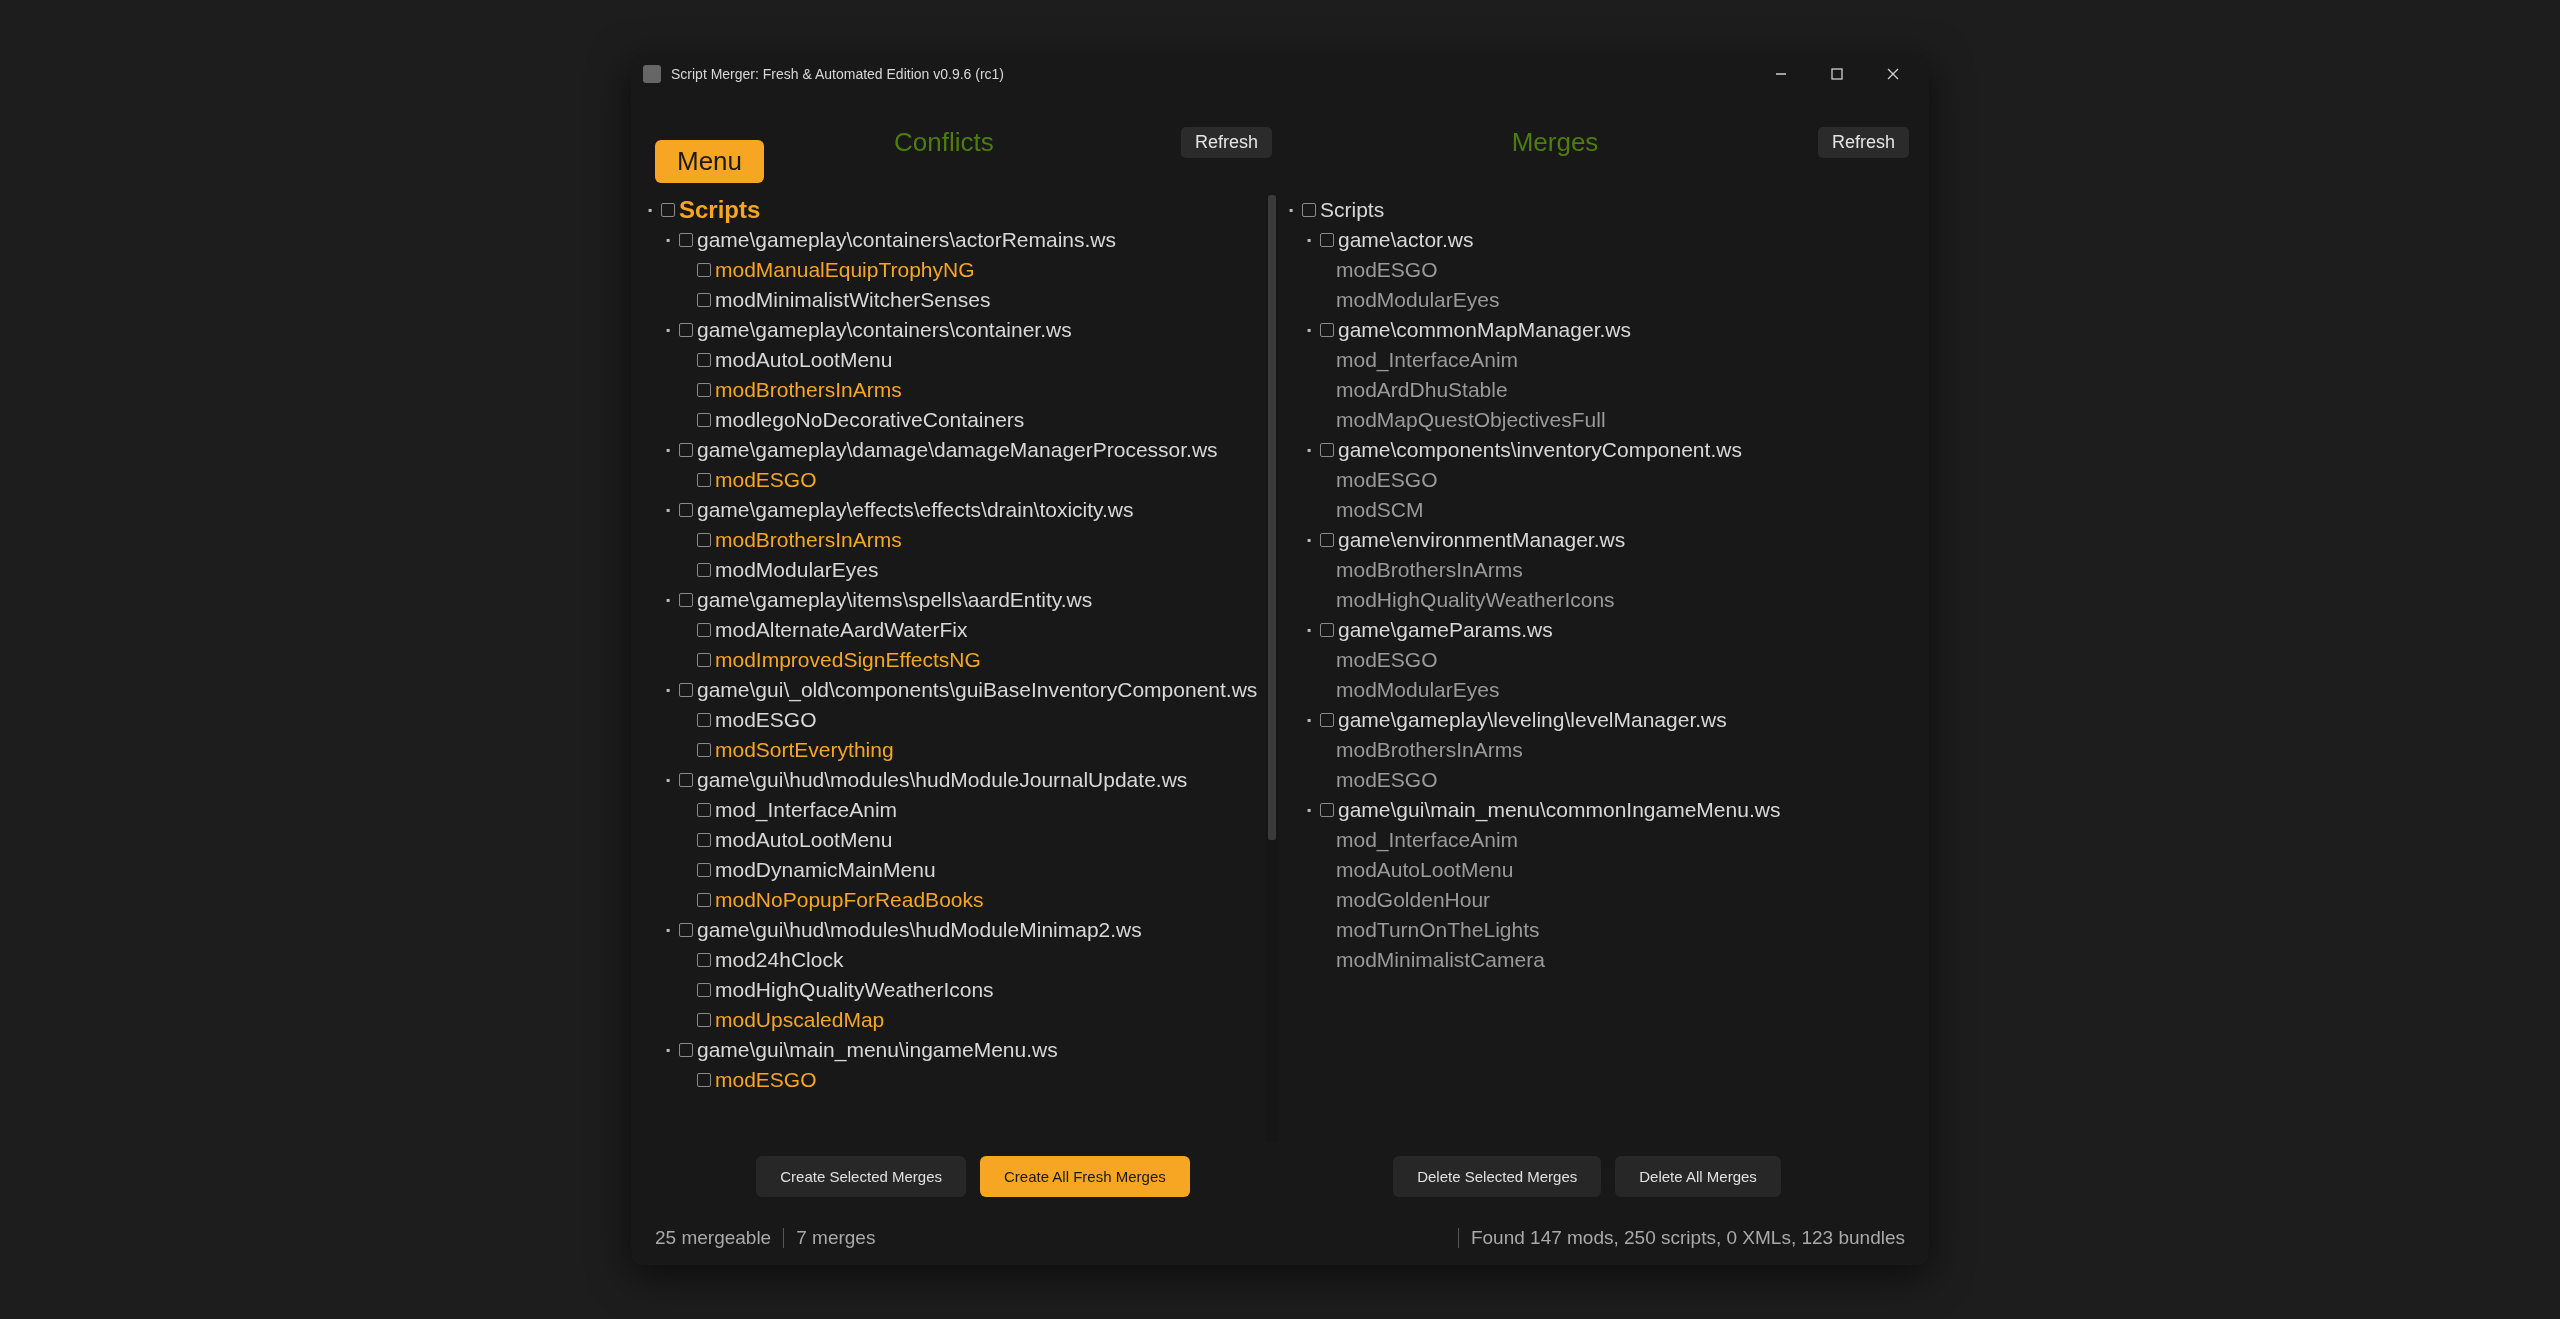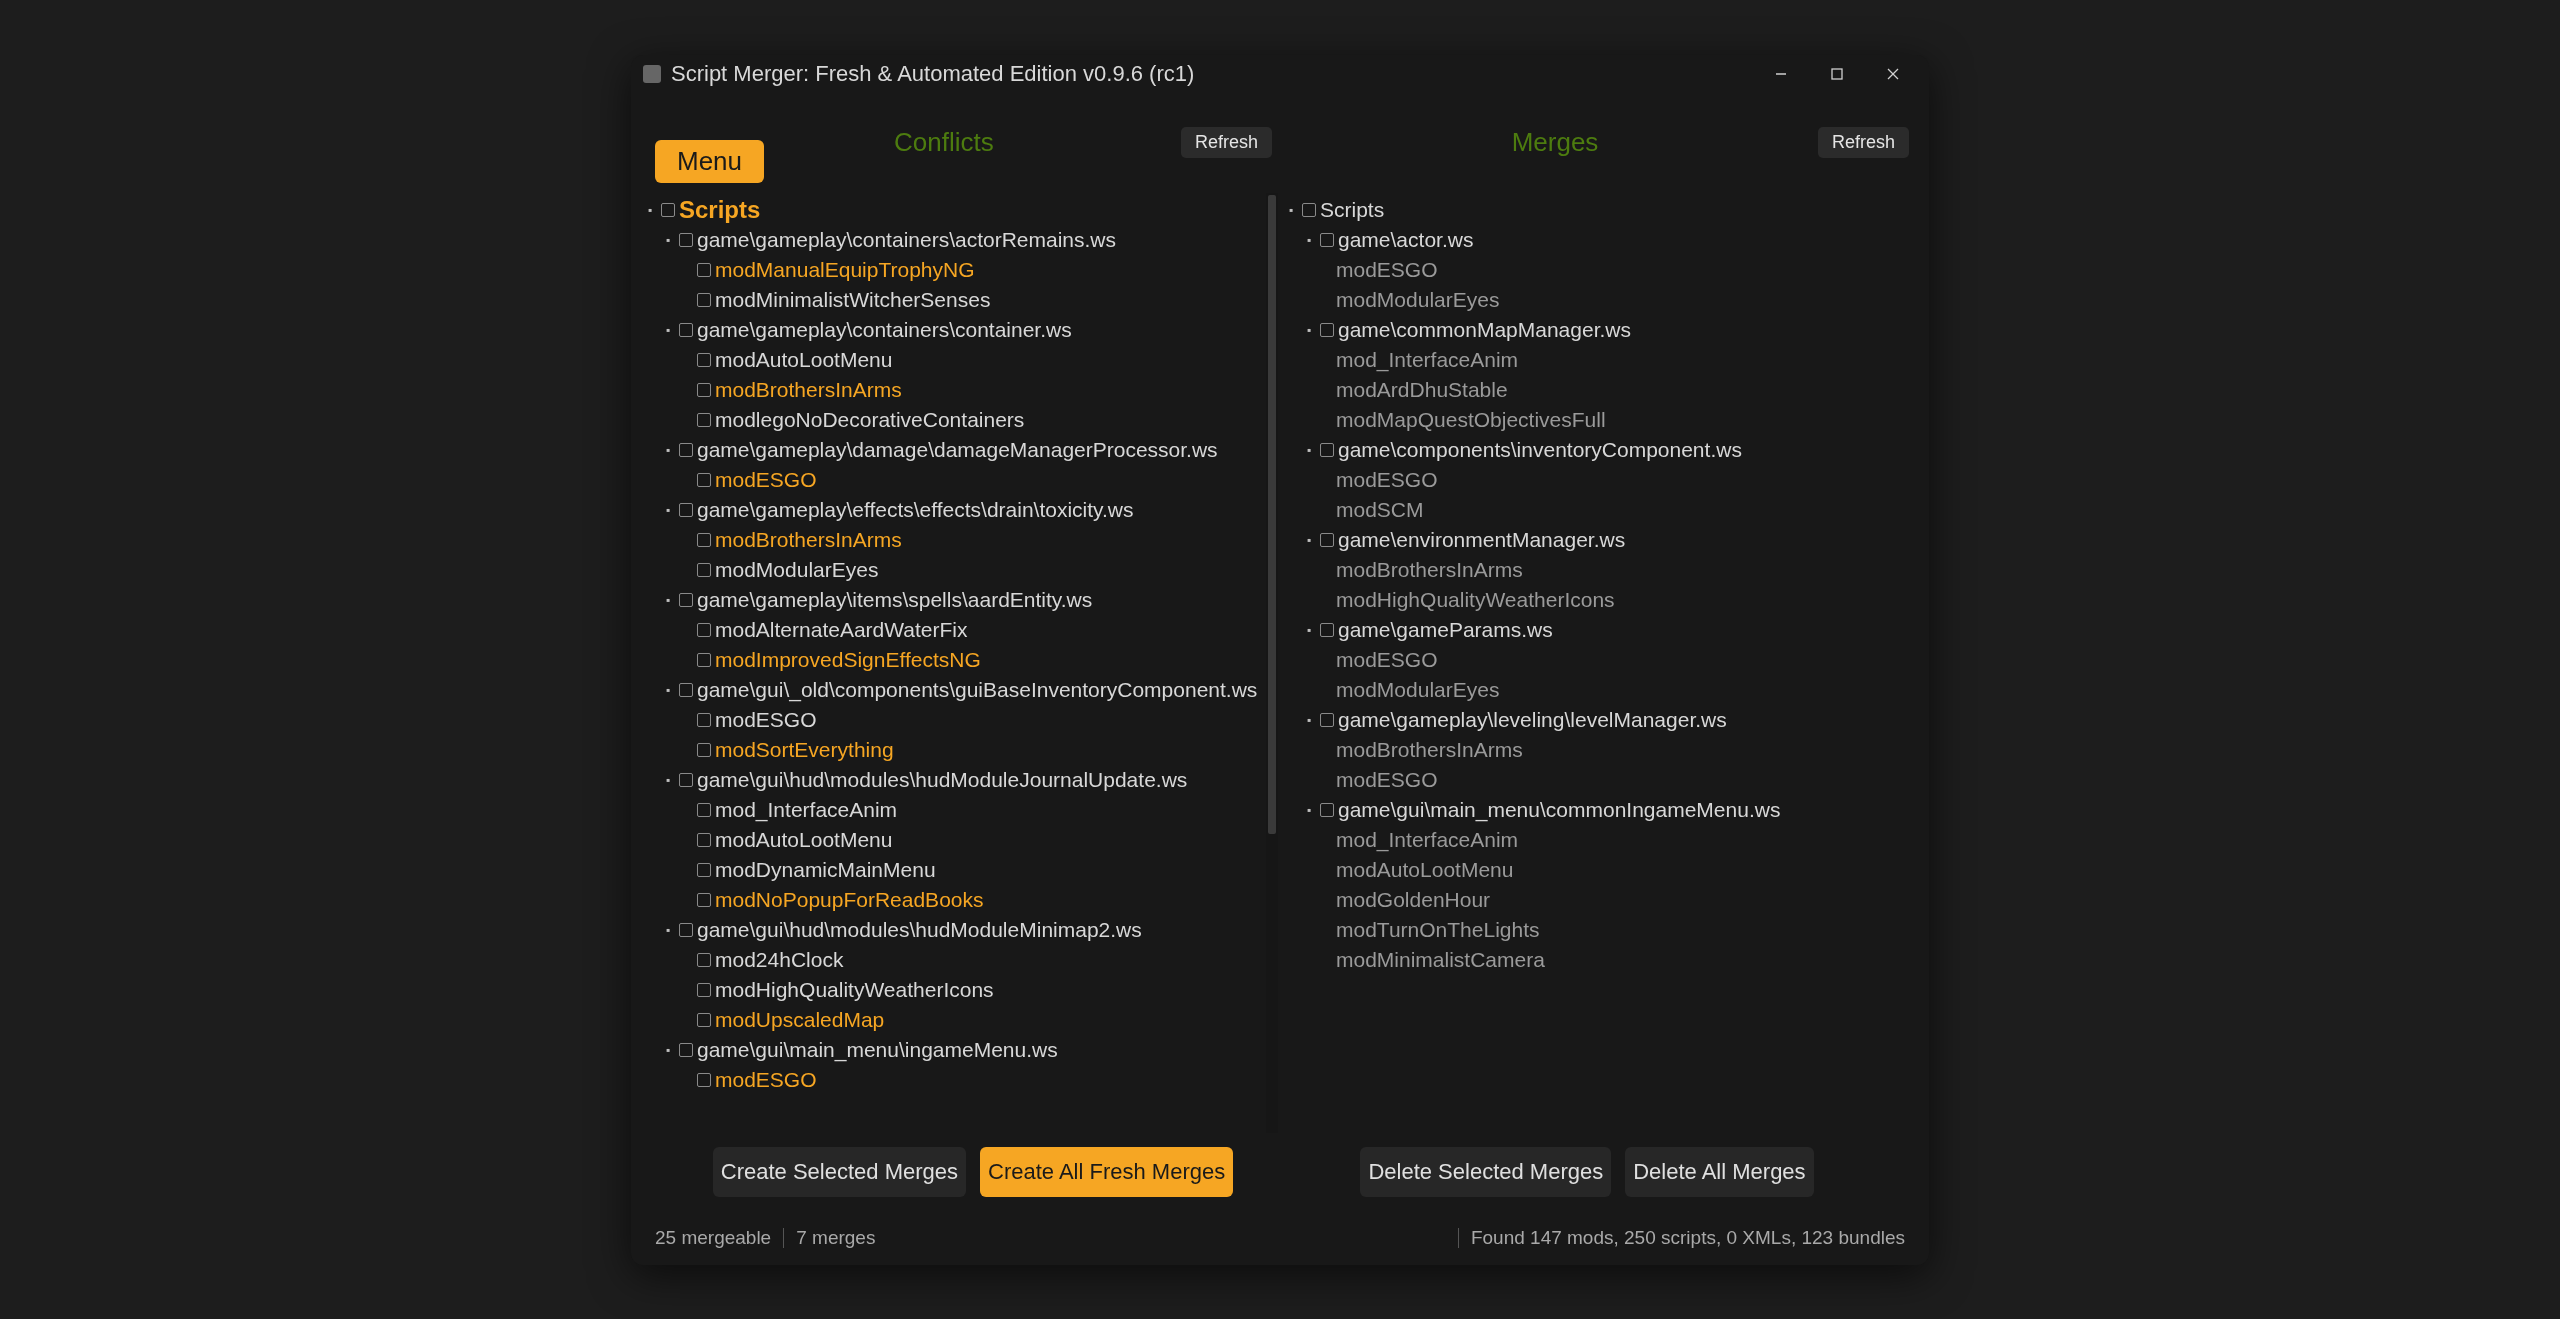--- a/index.html
+++ b/index.html
@@ -30,21 +30,21 @@
     padding: 0 8px 0 12px;
     color: #cfcfcf;
     font-size: 18px;
   }
   .appicon {
     width: 18px; height: 18px; margin-right: 10px;
     border-radius: 3px;
     background: #666;
     display:inline-block;
   }
-  .title-text { flex: 0 0 auto; font-size: 22px; color: #d8d8d8;}
+  .title-text { flex: 0 0 auto; font-size: 14px; color: #d8d8d8;}
   .title-spacer { flex: 1; }
   .winbtn {
     width: 56px; height: 38px;
     display: flex; align-items: center; justify-content: center;
     color: #d0d0d0; cursor: pointer;
     font-size: 16px;
   }
   .winbtn svg { width:14px; height:14px; stroke:#cfcfcf; stroke-width:1.3; fill:none; }
 
   .toolbar {
@@ -127,22 +127,22 @@
   .m-mod  { color:#9a9a9a; }
   .pad-m  { padding-left: 52px; }
 
   .actionbar {
     display:flex; align-items:center; justify-content:space-around;
     padding: 14px 40px 10px 40px; gap: 10px;
   }
   .action-group { display:flex; gap:14px; flex:1; justify-content:center;}
   .btn {
     background:#272727; color:#e0e0e0;
-    padding: 12px 8px; border-radius:6px;
-    font-size:22px; cursor:pointer;
+    padding: 12px 24px; border-radius:6px;
+    font-size:15px; cursor:pointer;
   }
   .btn.primary { background:#f6a623; color:#1a1a1a; }
 
   .statusbar {
     display:flex; align-items:center;
     color:#a9a9a9; font-size:19px;
     padding: 4px 24px 16px 24px;
     margin-top: 16px;
   }
   .statusbar .sep { width:1px; height:20px; background:#555; margin:0 12px;}

